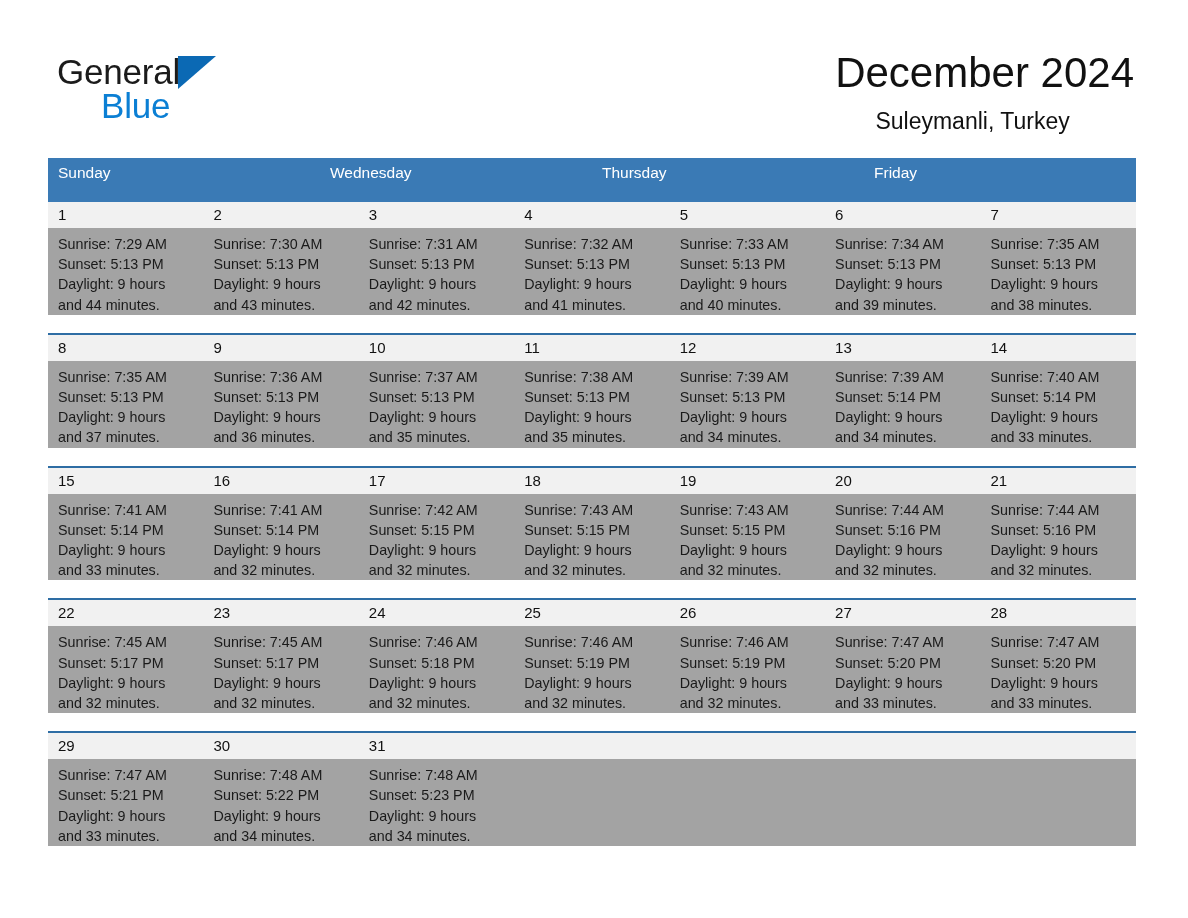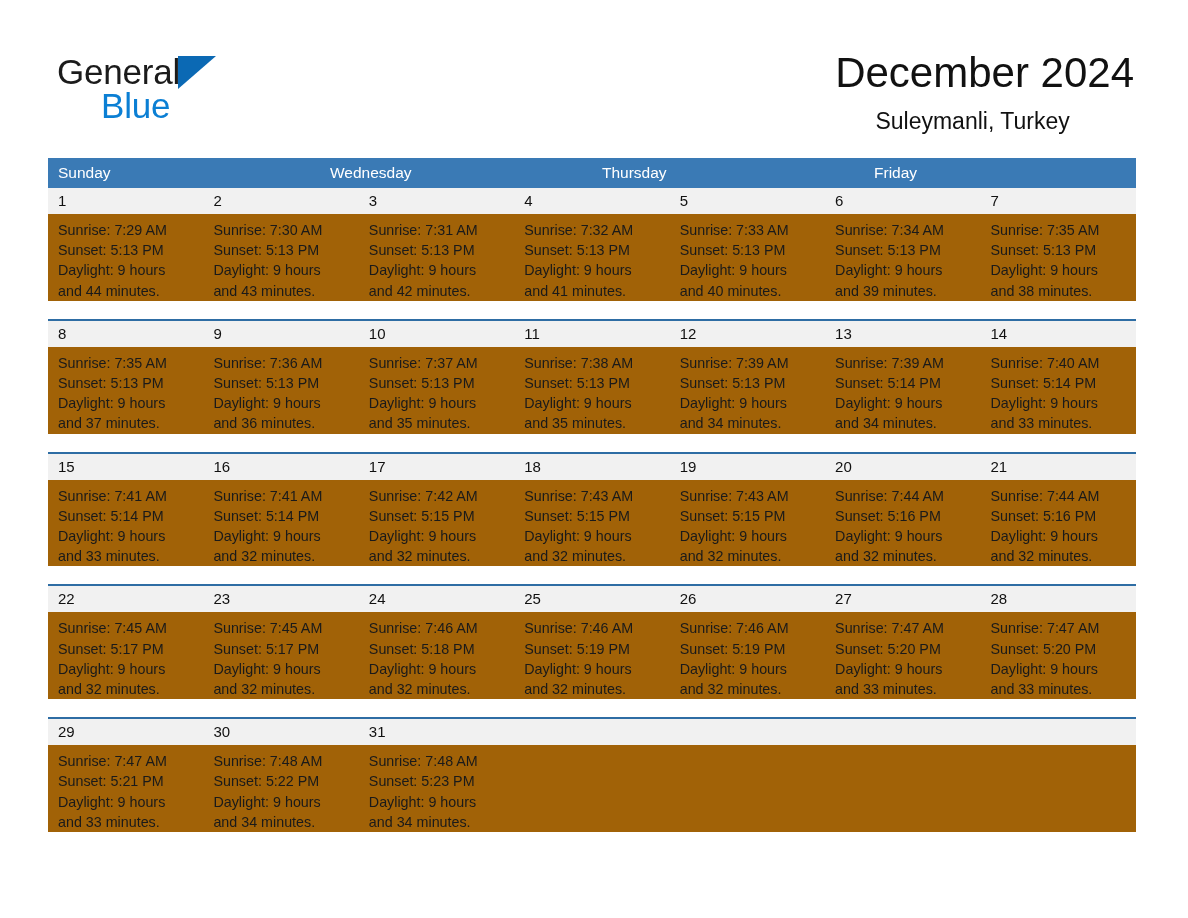--- a/index.html
+++ b/index.html
@@ -96,21 +96,21 @@
   
   .calendar {
     position: absolute;
     left: 48px;
     top: 158px;
     width: 1088px;
   }
   .weekhead {
     display: flex;
     background: #3a7ab5;
-    height: 30px;
+    height: 44px;
   }
   .weekhead .wh {
     flex: 1 1 0;
     color: #ffffff;
     font-size: 15.5px;
     line-height: 30px;
     padding-left: 10px;
     box-sizing: border-box;
     white-space: nowrap;
     overflow: hidden;
@@ -133,21 +133,21 @@
   .daynums .dn {
     flex: 1 1 0;
     font-size: 15px;
     line-height: 26px;
     padding-left: 10px;
     box-sizing: border-box;
     color: #111111;
   }
   .daybodies {
     display: flex;
-    background: #a16207;
+    background: #a3a3a3;
     min-height: 82px;
   }
   .daybodies .db {
     flex: 1 1 0;
     padding: 6px 8px 0 10px;
     box-sizing: border-box;
   }
   .db .line {
     font-size: 14.3px;
     line-height: 20.2px;

